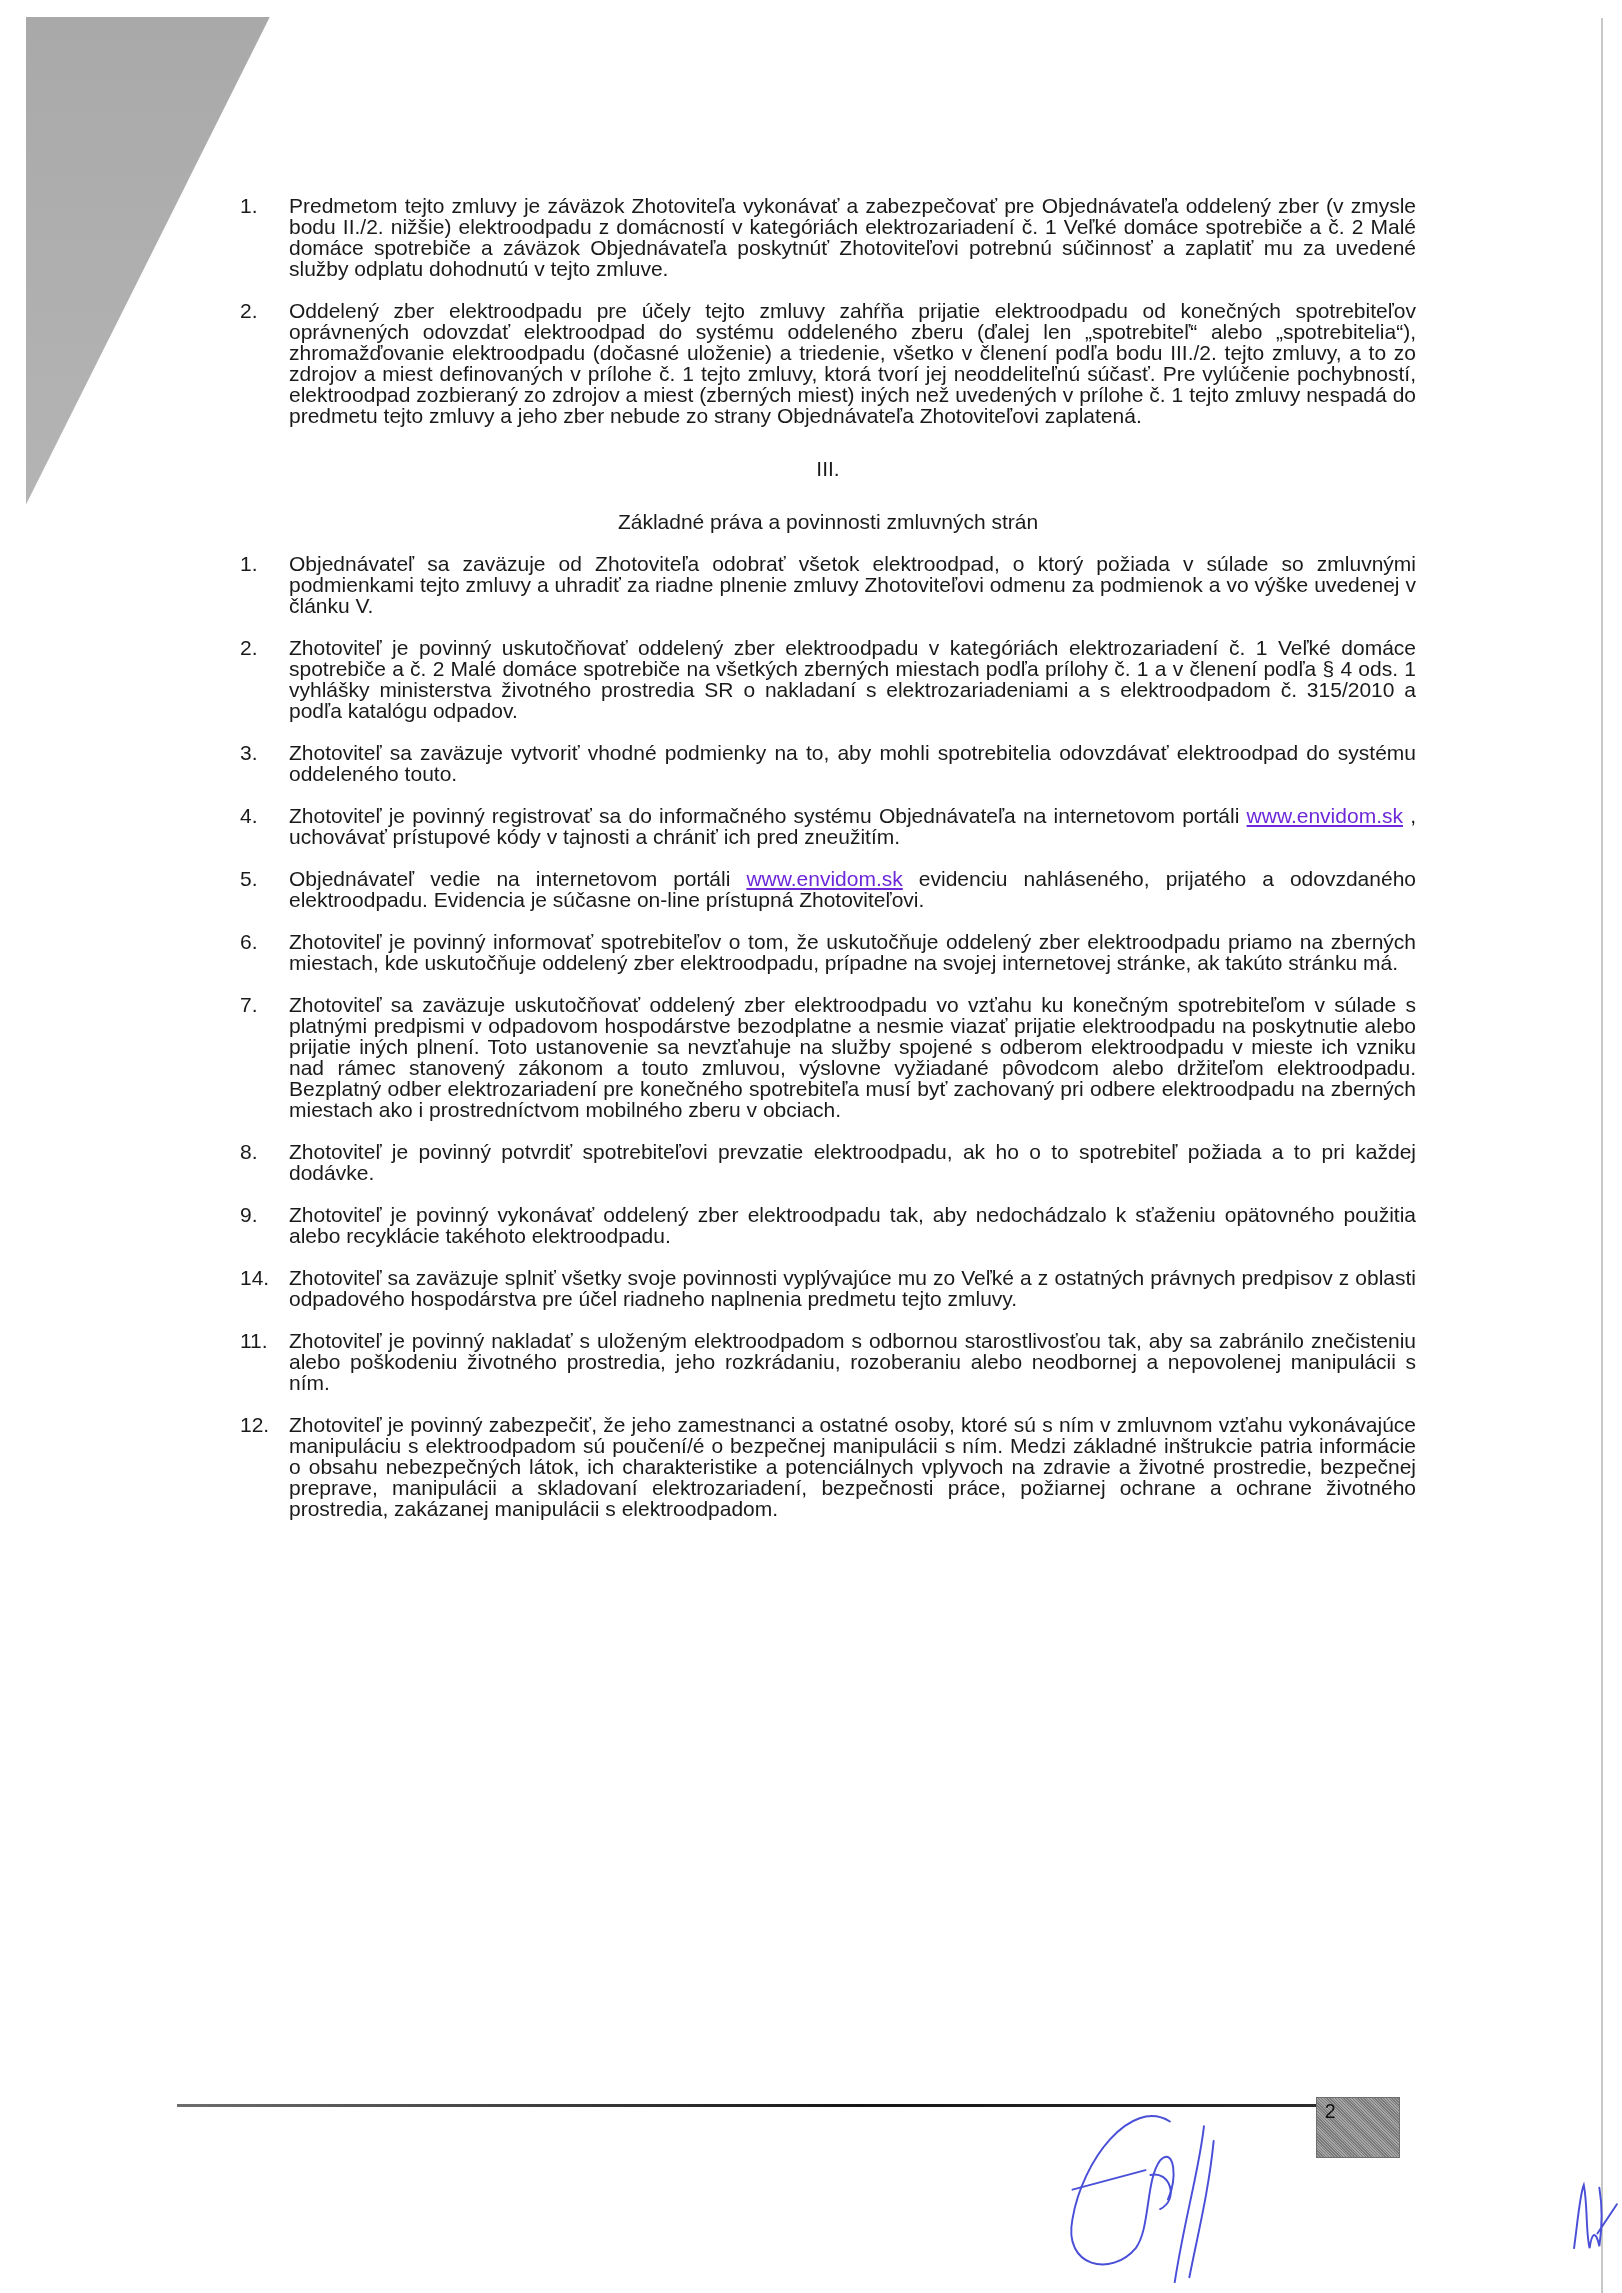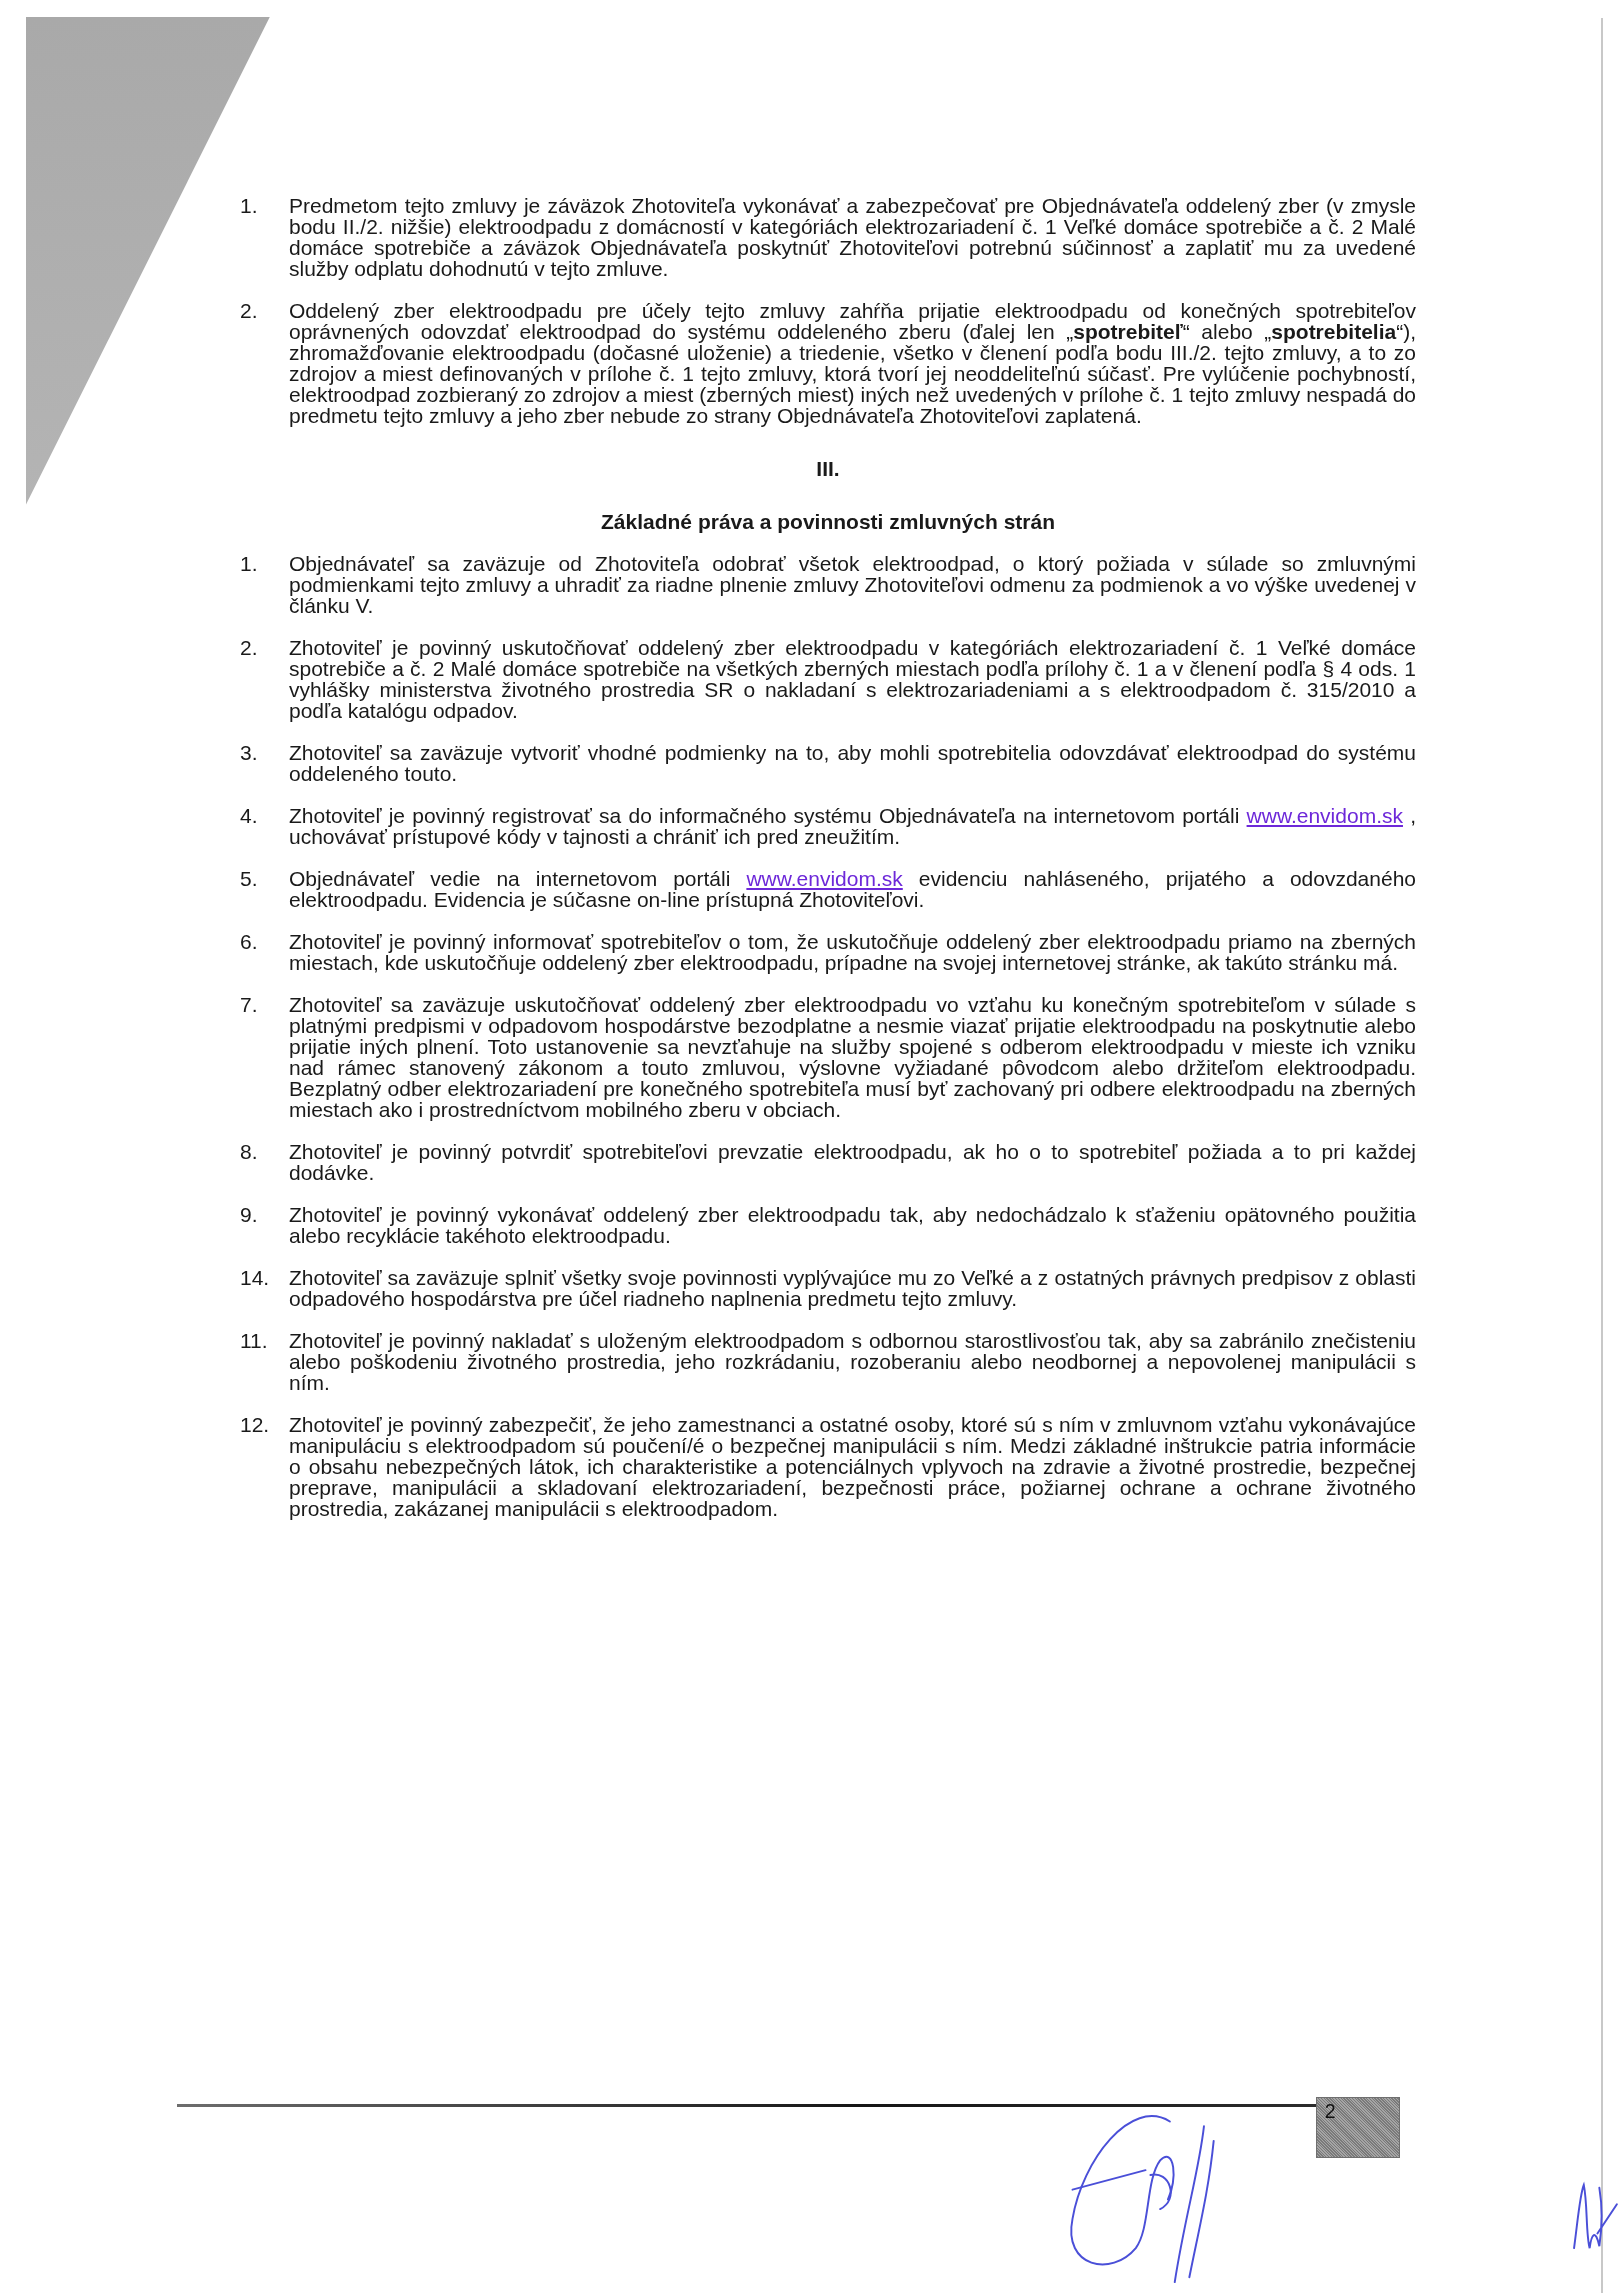--- a/index.html
+++ b/index.html
@@ -18,23 +18,23 @@
     position:absolute; left:1601px; top:17.6px; width:2px; height:2276px; background:#c8c8c8;
   }
   .doc {
     position:absolute; left:240px; top:195px; width:1176px;
     font-size:21px; line-height:21px;
   }
   .item { display:flex; margin-bottom:21px; }
   .num { width:49px; flex:0 0 49px; }
   .txt { flex:1; text-align:justify; }
   .txt a { color:#6d28d9; text-decoration:underline; }
-  .txt b { font-weight:bold; }
+  .txt b { font-weight:normal; }
   .section-head { text-align:center; margin:5.9px 0 20.5px 0; }
-  .section-num, .section-title { font-weight:bold; display:block;margin-top:32px; }
+  .section-num, .section-title { font-weight:normal; display:block;margin-top:32px; }
   .section-num { margin-bottom:2.9px; }
   .footer-line {
     position:absolute; left:177px; top:2104px; width:1139px; height:2.9px;
     background:linear-gradient(90deg,#6d6d6d,#151515 60%,#2c2c2c);
   }
   .page-box {
     position:absolute; left:1316px; top:2097px; width:82px; height:59px;
     background:repeating-linear-gradient(45deg,#7a7a7a 0 1px,#a5a5a5 1px 2px);
     border:1px solid #6f6f6f;
   }

